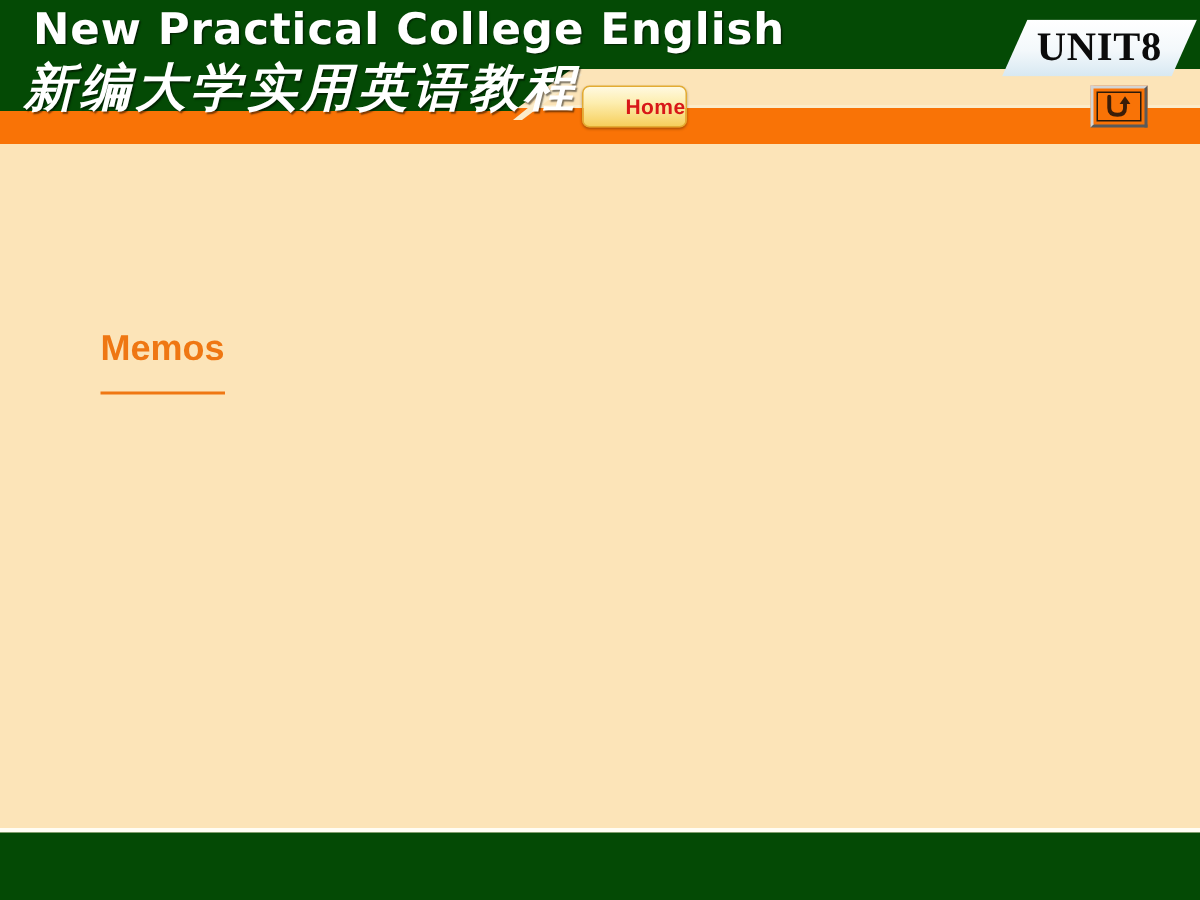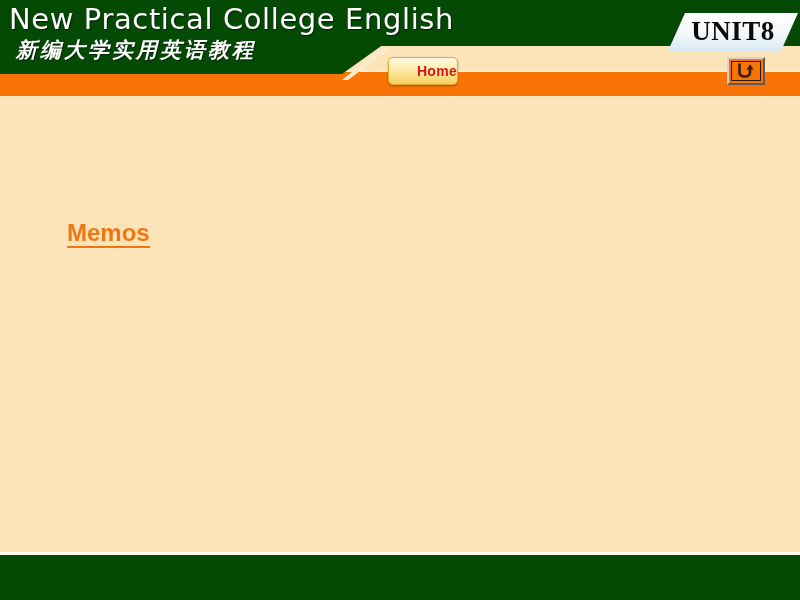--- a/index.html
+++ b/index.html
@@ -75,36 +75,36 @@
     top: 40px;
     width: 58px;
     height: 40px;
     background: #fbeccb;
     -webkit-clip-path: polygon(6px 40px, 48px 6px, 52px 10px, 12px 40px);
     clip-path: polygon(6px 40px, 48px 6px, 52px 10px, 12px 40px);
   }
 
   .title-en {
     position: absolute;
-    left: 9px;
+    left: 22px;
     top: 2px;
     color: #ffffff;
     font-size: 29px;
-    font-weight: 400;
+    font-weight: 700;
     letter-spacing: 0.6px;
     white-space: nowrap;
     font-family: "DejaVu Sans", sans-serif;
     text-shadow: 1px 1px 1px rgba(0,0,0,0.55);
   }
   .title-cn {
     position: absolute;
     left: 16px;
     top: 36px;
     color: #ffffff;
-    font-size: 21px;
+    font-size: 34px;
     font-weight: 700;
     letter-spacing: 3px;
     white-space: nowrap;
     font-family: Liberation Mono, monospace;
     font-style: italic;
     text-shadow: 1px 1px 1px rgba(0,0,0,0.5);
   }
 
   
   .unit-banner {
@@ -192,21 +192,21 @@
     width: 800px;
     height: 458px;
   }
   .link-item {
     position: absolute;
     color: #ef7713;
     font-size: 24px;
     font-weight: bold;
     text-decoration: none;
     border-bottom: 2px solid #ef7713;
-    padding-bottom: 0;
+    padding-bottom: 15px;
     line-height: 1.1;
     cursor: pointer;
     white-space: nowrap;
   }
   .link-memos { left: 67px; top: 124px; }
   .link-activities { left: 67px; top: 238px; }
 
   
   .footer-line {
     position: absolute;

